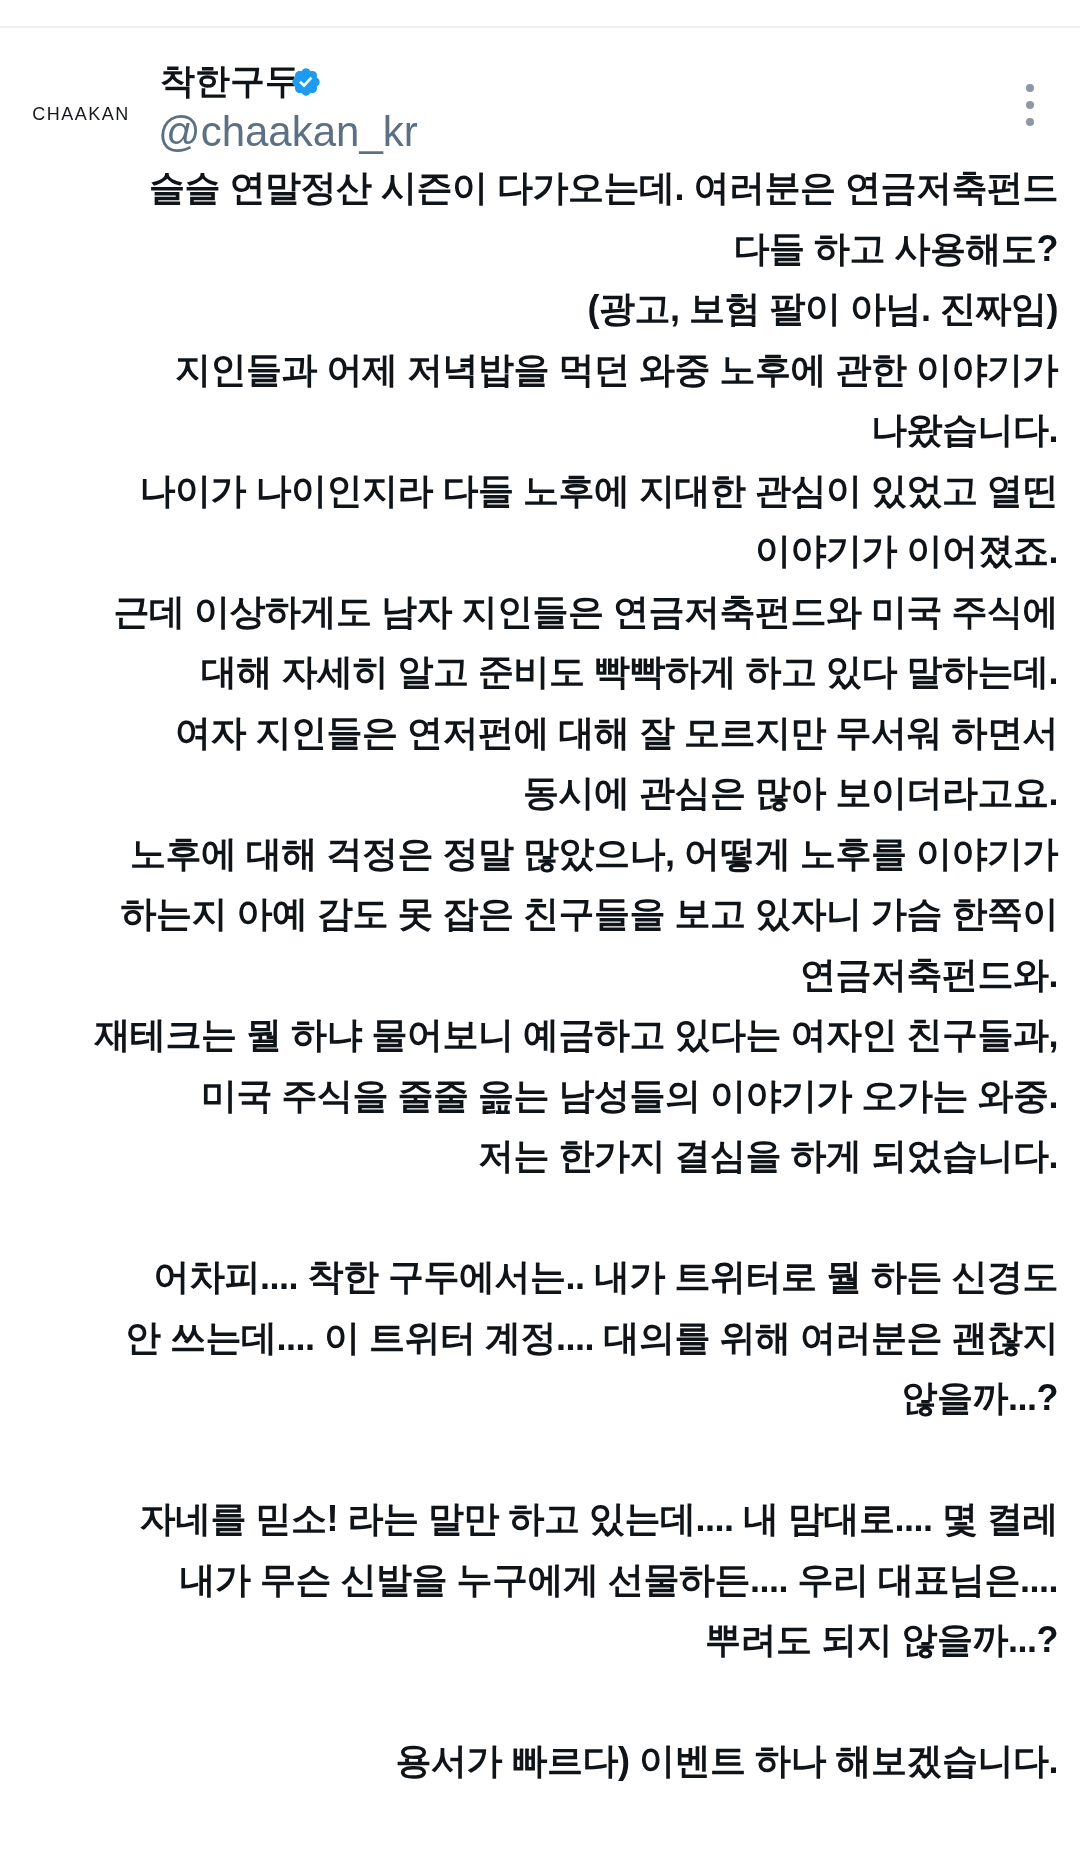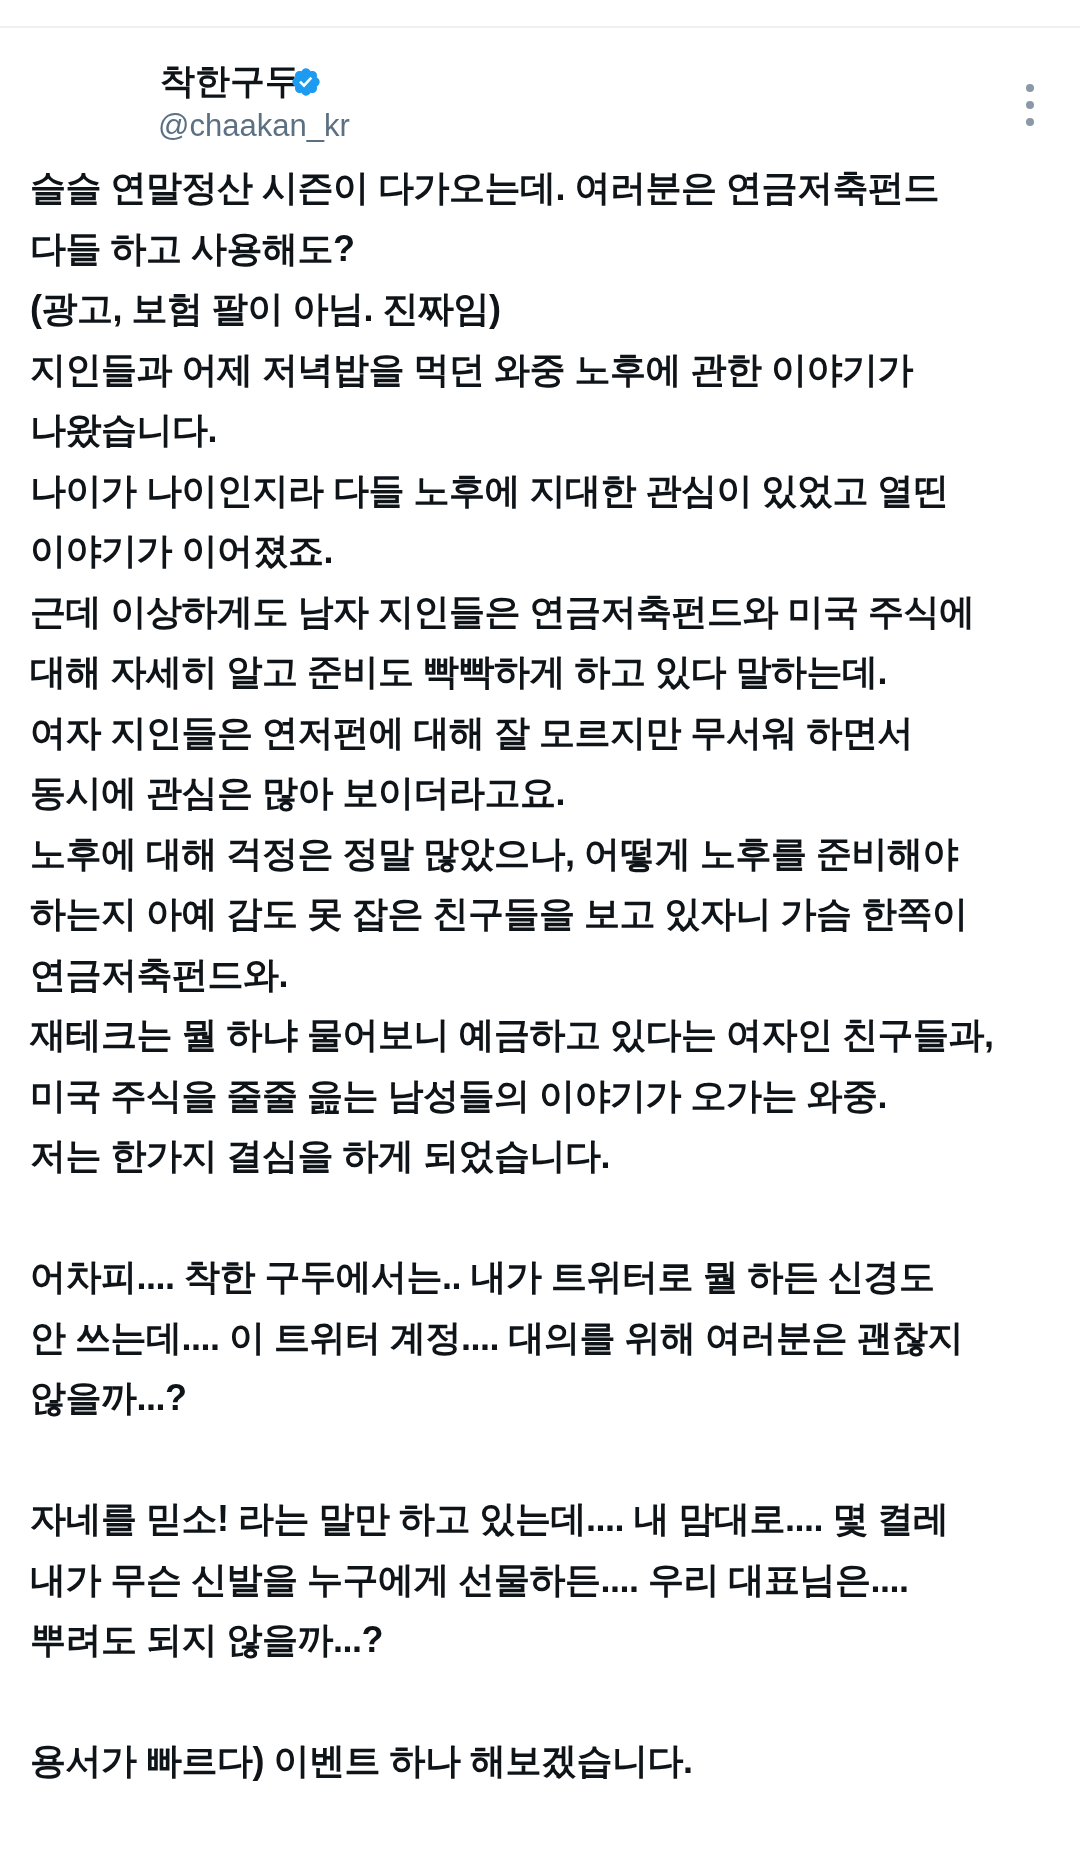--- a/index.html
+++ b/index.html
@@ -38,50 +38,54 @@
     font-size:35px;font-weight:700;color:var(--c-text);
     white-space:nowrap;
   }
   .badge{
     position:absolute;left:290px;top:66px;width:32px;height:32px;
     display:inline-block;
   }
   .badge svg{display:block;width:32px;height:32px;}
   .handle{
     position:absolute;left:158px;top:108px;
-    font-size:31px;font-weight:400;color:var(--c-secondary);
+    font-size:42px;font-weight:400;color:var(--c-secondary);
     white-space:nowrap;
     text-align:center;
   }
   .more{
     position:absolute;left:1012px;top:80px;width:36px;height:50px;
     display:flex;flex-direction:column;align-items:center;justify-content:space-between;
     padding:4px 0;cursor:pointer;
   }
   .more .dot{
     width:8px;height:8px;border-radius:50%;
     background:var(--c-dots);
   }
   
   .tweet-body{
     position:absolute;left:30px;top:158px;right:22px;
     font-size:36px;font-weight:600;
     line-height:60.5px;
     color:var(--c-text);
     letter-spacing:-0.5px;
+    text-align:right;
   }
   .tweet-line{white-space:pre;}
 </style>
 </head>
 <body>
 
 <div class="page">
 
   <div class="top-divider"></div>
 
+  <div class="avatar">
+    <span class="avatar-text">CHAAKAN</span>
+  </div>
 
   <span class="display-name">착한구두</span>
 
   <span class="badge">
     <svg viewBox="0 0 24 24" aria-hidden="true">
       <path fill="#1d9bf0" fill-rule="evenodd" clip-rule="evenodd" d="M22.25 12c0-1.43-.88-2.67-2.19-3.34.46-1.39.2-2.9-.81-3.91s-2.52-1.27-3.91-.81c-.66-1.31-1.91-2.19-3.34-2.19s-2.67.88-3.33 2.19c-1.4-.46-2.91-.2-3.92.81s-1.26 2.52-.8 3.91c-1.31.67-2.2 1.91-2.2 3.34s.89 2.67 2.2 3.34c-.46 1.39-.21 2.9.8 3.91s2.52 1.26 3.91.81c.67 1.31 1.91 2.19 3.34 2.19s2.68-.88 3.34-2.19c1.39.45 2.9.2 3.91-.81s1.27-2.52.81-3.91c1.31-.67 2.19-1.91 2.19-3.34zm-11.71 4.2L6.8 12.46l1.41-1.42 2.26 2.26 4.8-5.23 1.47 1.36-6.2 6.77z"></path>
     </svg>
   </span>
 
   <span class="handle">@chaakan_kr</span>
@@ -97,21 +101,21 @@
       <div class="tweet-line">다들 하고 사용해도?</div>
       <div class="tweet-line">(광고, 보험 팔이 아님. 진짜임)</div>
       <div class="tweet-line">지인들과 어제 저녁밥을 먹던 와중 노후에 관한 이야기가</div>
       <div class="tweet-line">나왔습니다.</div>
       <div class="tweet-line">나이가 나이인지라 다들 노후에 지대한 관심이 있었고 열띤</div>
       <div class="tweet-line">이야기가 이어졌죠.</div>
       <div class="tweet-line">근데 이상하게도 남자 지인들은 연금저축펀드와 미국 주식에</div>
       <div class="tweet-line">대해 자세히 알고 준비도 빡빡하게 하고 있다 말하는데.</div>
       <div class="tweet-line">여자 지인들은 연저펀에 대해 잘 모르지만 무서워 하면서</div>
       <div class="tweet-line">동시에 관심은 많아 보이더라고요.</div>
-      <div class="tweet-line">노후에 대해 걱정은 정말 많았으나, 어떻게 노후를 준비해야</div>
+      <div class="tweet-line">노후에 대해 걱정은 정말 많았으나, 어떻게 노후를 이야기가</div>
       <div class="tweet-line">하는지 아예 감도 못 잡은 친구들을 보고 있자니 가슴 한쪽이</div>
       <div class="tweet-line">연금저축펀드와.</div>
       <div class="tweet-line">재테크는 뭘 하냐 물어보니 예금하고 있다는 여자인 친구들과,</div>
       <div class="tweet-line">미국 주식을 줄줄 읊는 남성들의 이야기가 오가는 와중.</div>
       <div class="tweet-line">저는 한가지 결심을 하게 되었습니다.</div>
       <div class="tweet-line">&nbsp;</div>
       <div class="tweet-line">어차피.... 착한 구두에서는.. 내가 트위터로 뭘 하든 신경도</div>
       <div class="tweet-line">안 쓰는데.... 이 트위터 계정.... 대의를 위해 여러분은 괜찮지</div>
       <div class="tweet-line">않을까...?</div>
       <div class="tweet-line">&nbsp;</div>

